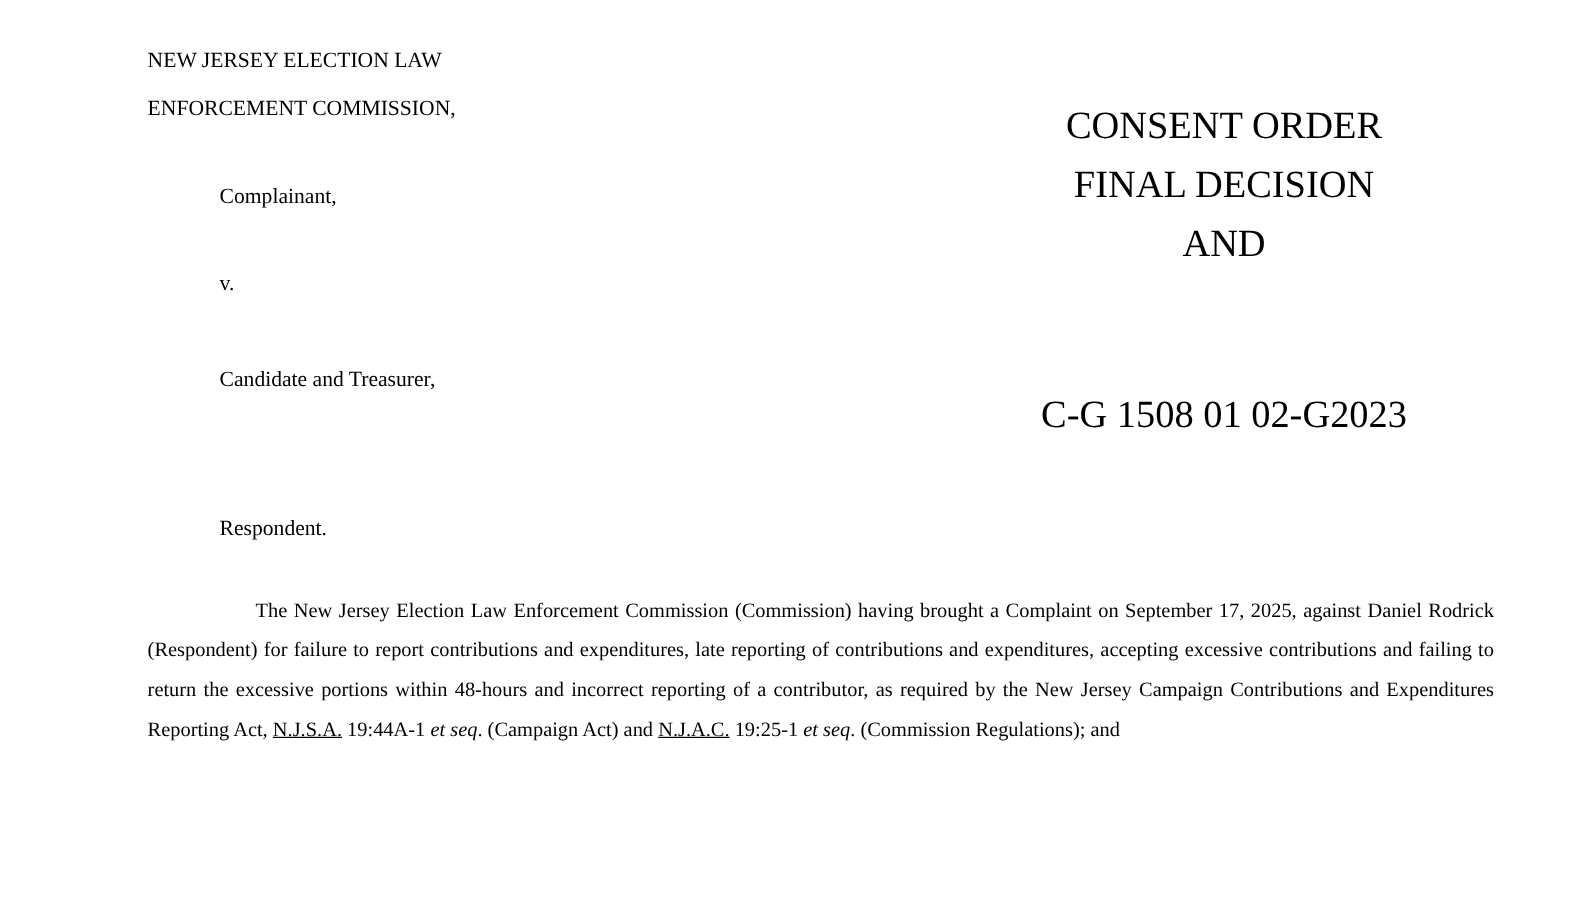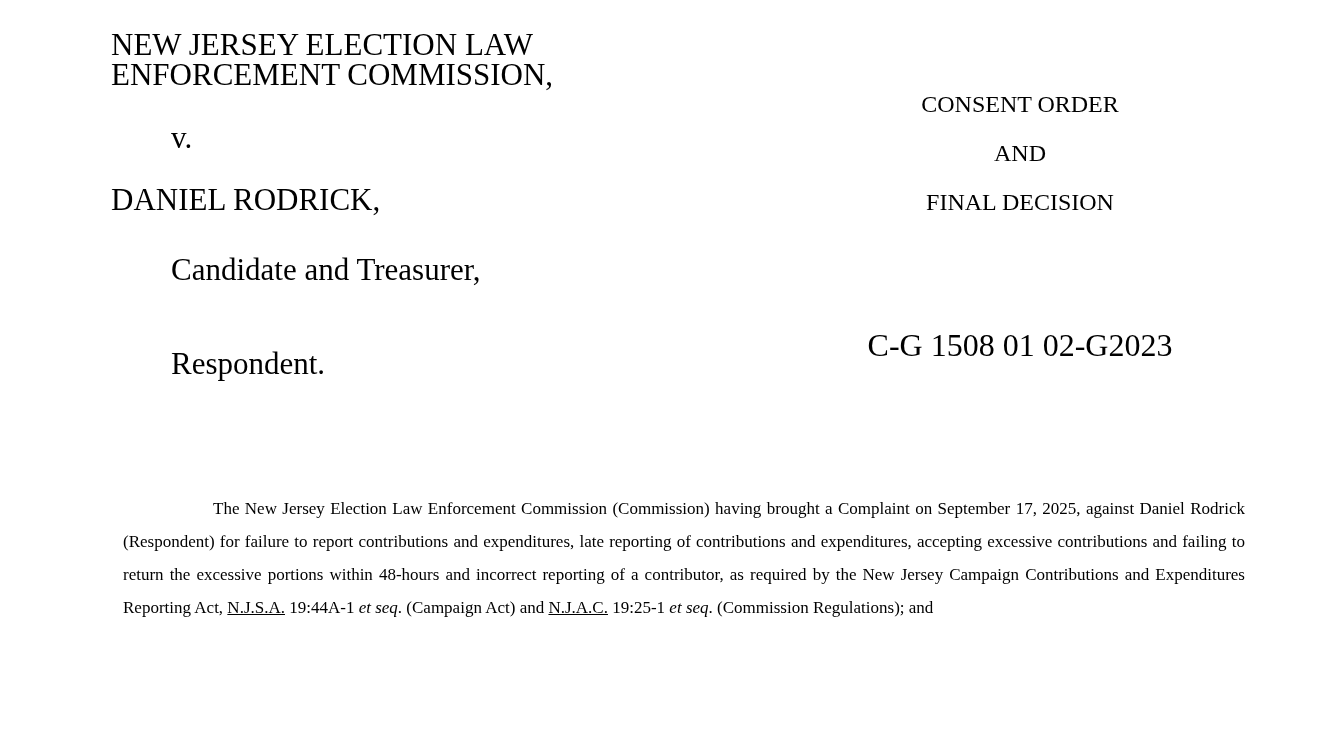--- a/index.html
+++ b/index.html
@@ -19,32 +19,32 @@
     width: 1320px;
     height: 749px;
     box-sizing: border-box;
   }
   .caption {
     position: relative;
     padding-top: 30px;
   }
   .caption-left {
     position: absolute;
-    left: 111px;
+    left: 123px;
     top: 30px;
     width: 620px;
-    font-size: 31px;
-    line-height: 30px;
+    font-size: 18px;
+    line-height: 40px;
   }
   .caption-right {
     position: absolute;
     left: 760px;
     top: 80px;
     width: 520px;
-    font-size: 24px;
+    font-size: 32px;
     line-height: 49px;
     text-align: center;
   }
   .party-name {
     white-space: pre-line;
   }
   .role-line {
     margin-left: 60px;
     margin-top: 40px;
   }
@@ -86,30 +86,30 @@
 </head>
 <body>
 
 <div class="page">
 
   <div class="caption">
 
     <div class="caption-left">
       <div class="party-name">NEW JERSEY ELECTION LAW
 ENFORCEMENT COMMISSION,</div>
+      <div class="role-line blk">Complainant,</div>
       <div class="vs-line blk">v.</div>
-      <div class="blk-lg">DANIEL RODRICK,</div>
       <div class="role-line">Candidate and Treasurer,</div>
-      <div class="role-line blk-lg" style="margin-top:64px;font-family:Liberation Serif, serif;">Respondent.</div>
+      <div class="role-line blk-lg" style="margin-top:84px;font-family:Liberation Serif, serif;">Respondent.</div>
     </div>
 
     <div class="caption-right">
       <div>CONSENT ORDER</div>
+      <div>FINAL DECISION</div>
       <div>AND</div>
-      <div>FINAL DECISION</div>
     </div>
 
     <div class="docket">C-G 1508 01 02-G2023</div>
 
   </div>
 
   <div class="body-text">
     <span>The New Jersey Election Law Enforcement Commission (Commission) having brought a Complaint on September 17, 2025, against Daniel Rodrick (Respondent) for failure to report contributions and expenditures, late reporting of contributions and expenditures, accepting excessive contributions and failing to return the excessive portions within 48-hours and incorrect reporting of a contributor, as required by the New Jersey Campaign Contributions and Expenditures Reporting Act, </span><span class="u">N.J.S.A.</span><span> 19:44A-1 </span><span class="i">et seq</span><span>. (Campaign Act) and </span><span class="u">N.J.A.C.</span><span> 19:25-1 </span><span class="i">et seq</span><span>. (Commission Regulations); and</span>
   </div>
 

